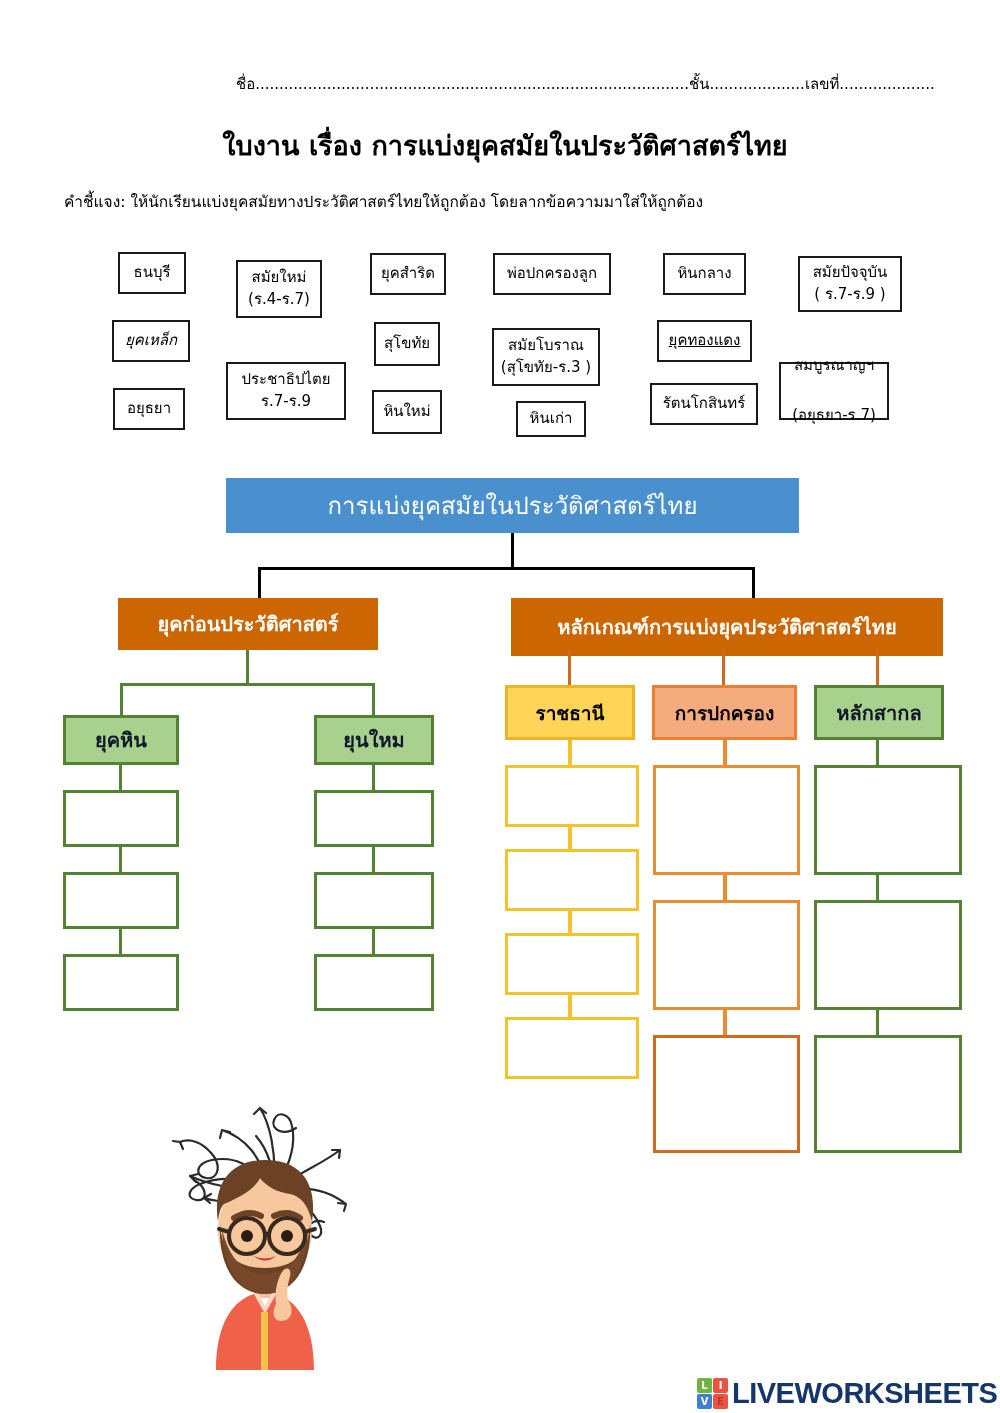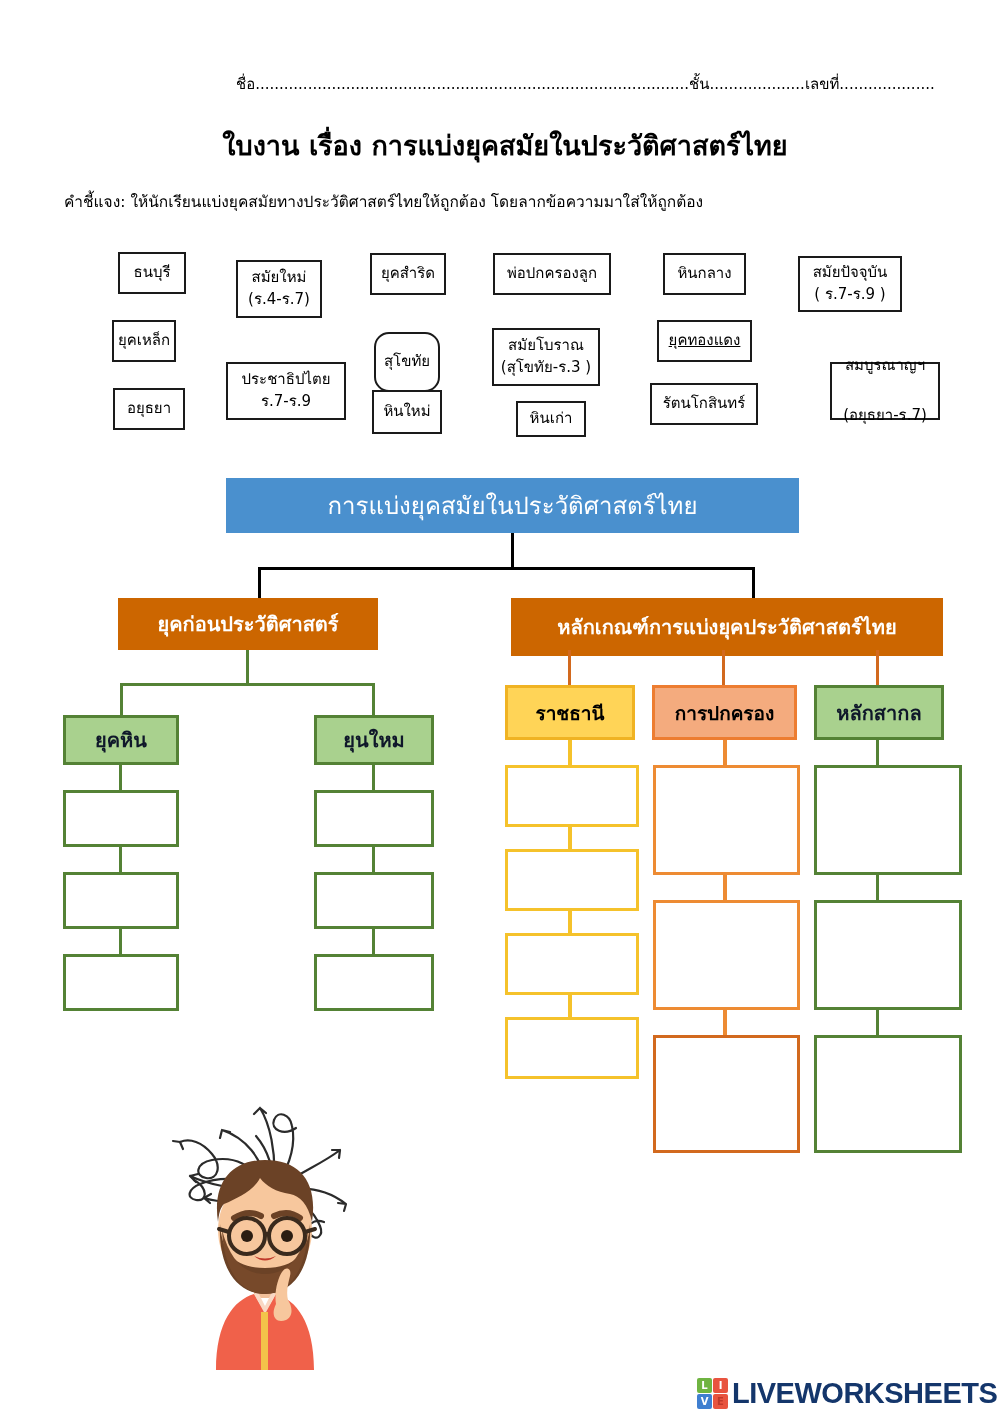--- a/index.html
+++ b/index.html
@@ -208,38 +208,38 @@
 <body>
 
 <div class="name-line">ชื่อ...........................................................................................ชั้น....................เลขที่....................</div>
 <div class="sheet-title">ใบงาน  เรื่อง  การแบ่งยุคสมัยในประวัติศาสตร์ไทย</div>
 <div class="instructions">คำชี้แจง:  ให้นักเรียนแบ่งยุคสมัยทางประวัติศาสตร์ไทยให้ถูกต้อง  โดยลากข้อความมาใส่ให้ถูกต้อง</div>
 
 <div class="wordbank" id="wordbank">
     <div class="chip" style="left: 118px; top: 252px; width: 68px; height: 42px;">
       <span>ธนบุรี</span>
     </div>
-    <div class="chip" style="left: 112px; top: 320px; width: 64px; height: 42px;">
+    <div class="chip" style="left: 112px; top: 320px; width: 78px; height: 42px; font-style: italic;">
       <span>ยุคเหล็ก</span>
     </div>
     <div class="chip" style="left: 113px; top: 388px; width: 72px; height: 42px;">
       <span>อยุธยา</span>
     </div>
     <div class="chip" style="left: 236px; top: 260px; width: 86px; height: 58px;">
       <span>สมัยใหม่</span>
       <span class="l2">(ร.4-ร.7)</span>
     </div>
     <div class="chip" style="left: 226px; top: 362px; width: 120px; height: 58px;">
       <span>ประชาธิปไตย</span>
       <span class="l2">ร.7-ร.9</span>
     </div>
     <div class="chip" style="left: 370px; top: 253px; width: 76px; height: 42px;">
       <span>ยุคสำริด</span>
     </div>
-    <div class="chip" style="left: 374px; top: 332px; width: 66px; height: 60px; border-radius: 15px;">
+    <div class="chip" style="left: 374px; top: 322px; width: 66px; height: 44px;">
       <span>สุโขทัย</span>
     </div>
     <div class="chip" style="left: 372px; top: 390px; width: 70px; height: 44px;">
       <span>หินใหม่</span>
     </div>
     <div class="chip" style="left: 493px; top: 253px; width: 118px; height: 42px;">
       <span>พ่อปกครองลูก</span>
     </div>
     <div class="chip" style="left: 492px; top: 328px; width: 108px; height: 58px;">
       <span>สมัยโบราณ</span>
@@ -254,21 +254,21 @@
     <div class="chip" style="left: 657px; top: 320px; width: 95px; height: 42px; text-decoration: underline;">
       <span>ยุคทองแดง</span>
     </div>
     <div class="chip" style="left: 650px; top: 383px; width: 108px; height: 42px;">
       <span>รัตนโกสินทร์</span>
     </div>
     <div class="chip" style="left: 798px; top: 256px; width: 104px; height: 56px;">
       <span>สมัยปัจจุบัน</span>
       <span class="l2">( ร.7-ร.9 )</span>
     </div>
-    <div class="chip" style="left: 830px; top: 362px; width: 110px; height: 58px; gap: 28px;">
+    <div class="chip" style="left: 779px; top: 362px; width: 110px; height: 58px; gap: 28px;">
       <span>สมบูรณาญฯ</span>
       <span class="l2">(อยุธยา-ร.7)</span>
     </div>
   </div>
 
 <div class="diagram">
 
   <div class="node node-root" style="left:226px; top:478px; width:573px; height:55px;">การแบ่งยุคสมัยในประวัติศาสตร์ไทย</div>
 
   <div class="conn c-black" style="left:511px; top:533px; width:3px; height:34px;"></div>

